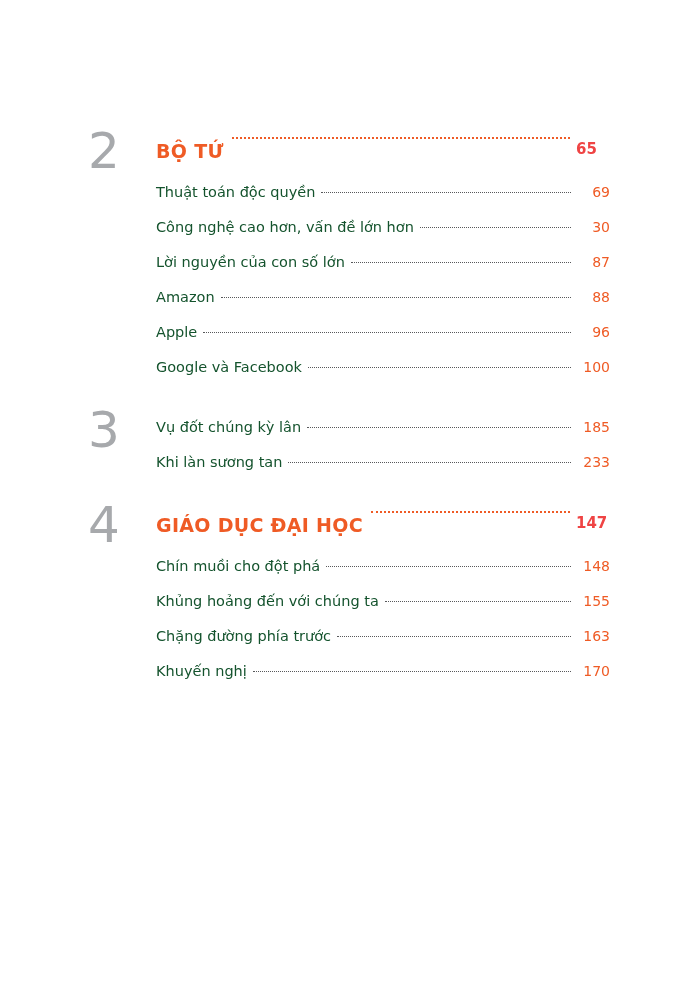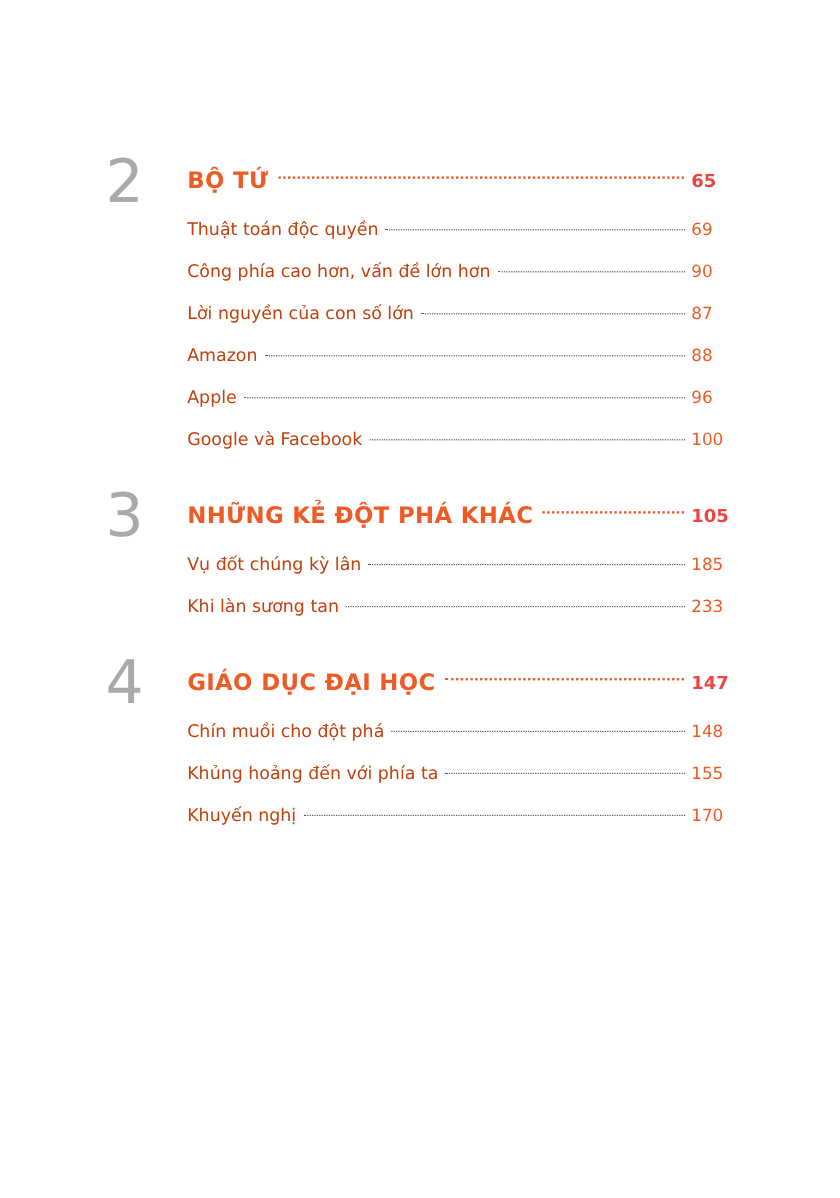--- a/index.html
+++ b/index.html
@@ -35,21 +35,21 @@
     width: 58px;
     text-align: left;
     font-size: 50px;
     line-height: 1;
     font-weight: 400;
     color: #a7a9ac;
     font-family: "DejaVu Sans", sans-serif;
   }
   .chap-head {
     display: flex;
-    align-items: center;
+    align-items: flex-start;
     margin-left: 68px;
     margin-bottom: 22px;
   }
   .chap-title {
     font-size: 19px;
     font-weight: bold;
     color: #ef5b25;
     letter-spacing: 0.3px;
     white-space: nowrap;
   }
@@ -70,60 +70,60 @@
     text-align: left;
   }
   .entry {
     display: flex;
     align-items: baseline;
     margin-left: 68px;
     margin-bottom: 19px;
   }
   .entry-title {
     font-size: 14.5px;
-    color: #c2410c;
+    color: #14532d;
     white-space: nowrap;
   }
   .entry-dots {
     flex: 1 1 auto;
     min-width: 14px;
     margin: 0 5px 0 6px;
     border-bottom: 1.6px dotted #58595b;
     position: relative;
     top: -4px;
     height: 1px;
   }
   .entry-page {
     font-size: 14px;
     color: #ef5b25;
     min-width: 34px;
-    text-align: left;
+    text-align: right;
   }
 </style>
 </head>
 <body>
 
 <div class="page">
   <div class="toc" id="toc-root">
       <div class="chapter">
         <div class="chap-number">2</div>
         <div class="chap-head">
           <span class="chap-title">BỘ TỨ</span>
           <span class="chap-dots"></span>
           <span class="chap-page">65</span>
         </div>
         <div class="entry">
           <span class="entry-title">Thuật toán độc quyền</span>
           <span class="entry-dots"></span>
           <span class="entry-page">69</span>
         </div>
         <div class="entry">
-          <span class="entry-title">Công phía cao hơn, vấn đề lớn hơn</span>
+          <span class="entry-title">Công nghệ cao hơn, vấn đề lớn hơn</span>
           <span class="entry-dots"></span>
-          <span class="entry-page">90</span>
+          <span class="entry-page">30</span>
         </div>
         <div class="entry">
           <span class="entry-title">Lời nguyền của con số lớn</span>
           <span class="entry-dots"></span>
           <span class="entry-page">87</span>
         </div>
         <div class="entry">
           <span class="entry-title">Amazon</span>
           <span class="entry-dots"></span>
           <span class="entry-page">88</span>
@@ -134,25 +134,20 @@
           <span class="entry-page">96</span>
         </div>
         <div class="entry">
           <span class="entry-title">Google và Facebook</span>
           <span class="entry-dots"></span>
           <span class="entry-page">100</span>
         </div>
       </div>
       <div class="chapter">
         <div class="chap-number">3</div>
-        <div class="chap-head">
-          <span class="chap-title">NHỮNG KẺ ĐỘT PHÁ KHÁC</span>
-          <span class="chap-dots"></span>
-          <span class="chap-page">105</span>
-        </div>
         <div class="entry">
           <span class="entry-title">Vụ đốt chúng kỳ lân</span>
           <span class="entry-dots"></span>
           <span class="entry-page">185</span>
         </div>
         <div class="entry">
           <span class="entry-title">Khi làn sương tan</span>
           <span class="entry-dots"></span>
           <span class="entry-page">233</span>
         </div>
@@ -163,23 +158,28 @@
           <span class="chap-title">GIÁO DỤC ĐẠI HỌC</span>
           <span class="chap-dots"></span>
           <span class="chap-page">147</span>
         </div>
         <div class="entry">
           <span class="entry-title">Chín muồi cho đột phá</span>
           <span class="entry-dots"></span>
           <span class="entry-page">148</span>
         </div>
         <div class="entry">
-          <span class="entry-title">Khủng hoảng đến với phía ta</span>
+          <span class="entry-title">Khủng hoảng đến với chúng ta</span>
           <span class="entry-dots"></span>
           <span class="entry-page">155</span>
+        </div>
+        <div class="entry">
+          <span class="entry-title">Chặng đường phía trước</span>
+          <span class="entry-dots"></span>
+          <span class="entry-page">163</span>
         </div>
         <div class="entry">
           <span class="entry-title">Khuyến nghị</span>
           <span class="entry-dots"></span>
           <span class="entry-page">170</span>
         </div>
       </div>
     </div>
 </div>
 

